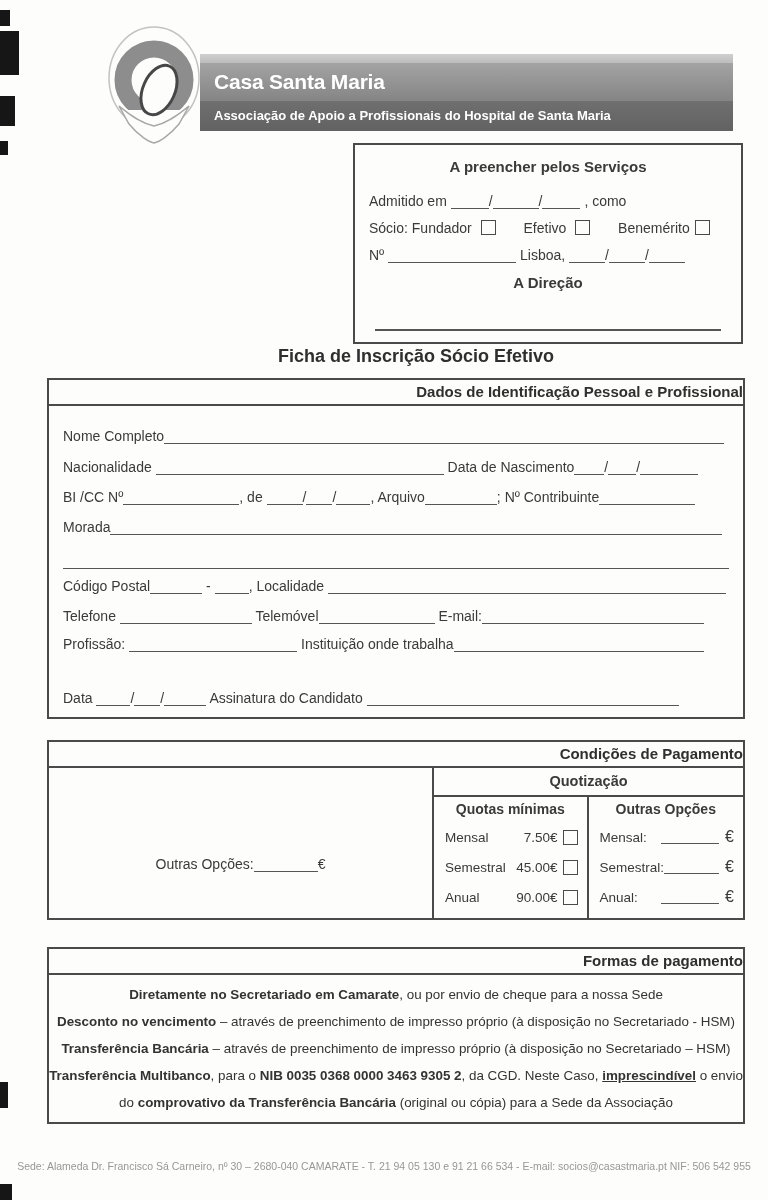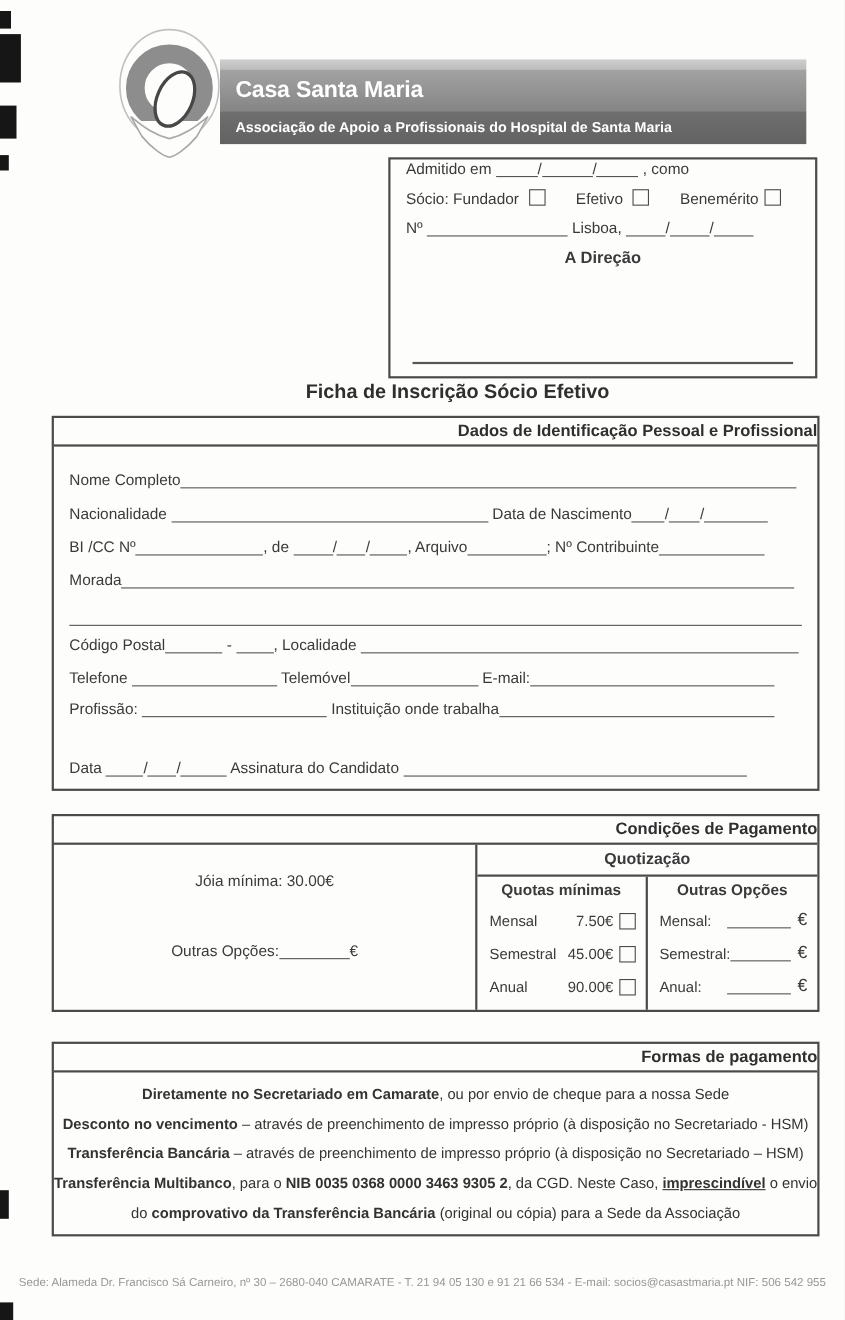--- a/index.html
+++ b/index.html
@@ -75,20 +75,21 @@
     <ellipse cx="52" cy="66" rx="16" ry="26" transform="rotate(24 52 66)" fill="#fdfdfc" stroke="#474747" stroke-width="3"></ellipse>
   </svg>
 
   <div class="bars">
     <div class="bar-strip"></div>
     <div class="bar-main">Casa Santa Maria</div>
     <div class="bar-sub">Associação de Apoio a Profissionais do Hospital de Santa Maria</div>
   </div>
 
   <div class="svc">
+    <div class="svc-title">A preencher pelos Serviços</div>
     <div class="svc-line">
       <span>Admitido em</span>
       <span class="bl" style="width:38px;"></span><span>/</span><span class="bl" style="width:46px;"></span><span>/</span><span class="bl" style="width:38px;"></span>
       <span>, como</span>
     </div>
     <div class="svc-line">
       <span>Sócio: Fundador</span>
       <span class="cb"></span>
       <span style="margin-left:24px;">Efetivo</span>
       <span class="cb"></span>
@@ -149,21 +150,20 @@
         <span>Assinatura do Candidato</span>
         <span class="bl" style="width:312px;"></span>
       </div>
     </div>
   </div>
 
   <div class="box" id="paybox">
     <div class="box-head">Condições de Pagamento</div>
     <div class="pay-body">
       <div class="pay-left">
-        <div class="pay-jl">Jóia mínima: 30.00€</div>
         <div class="pay-ol">
           <span>Outras Opções:</span><span class="bl" style="width:64px;"></span><span>€</span>
         </div>
       </div>
       <div class="pay-right">
         <div class="quot-title">Quotização</div>
         <div class="sub">
           <div class="sub-col first">
             <div class="sub-head">Quotas mínimas</div>
             <div class="q-row">

